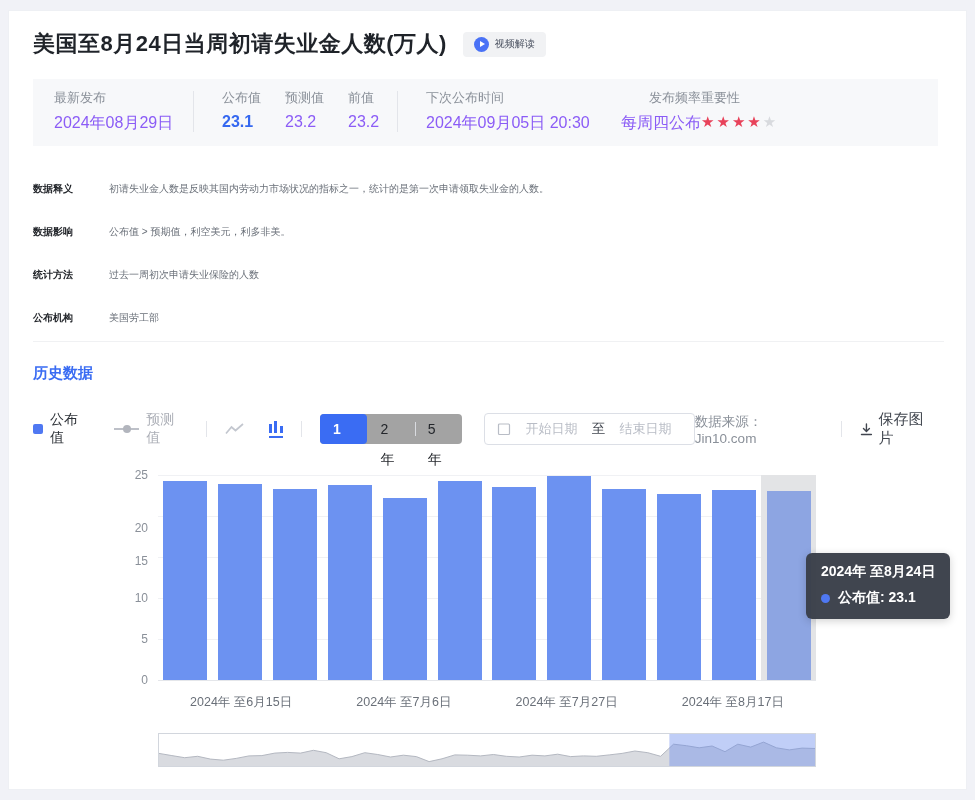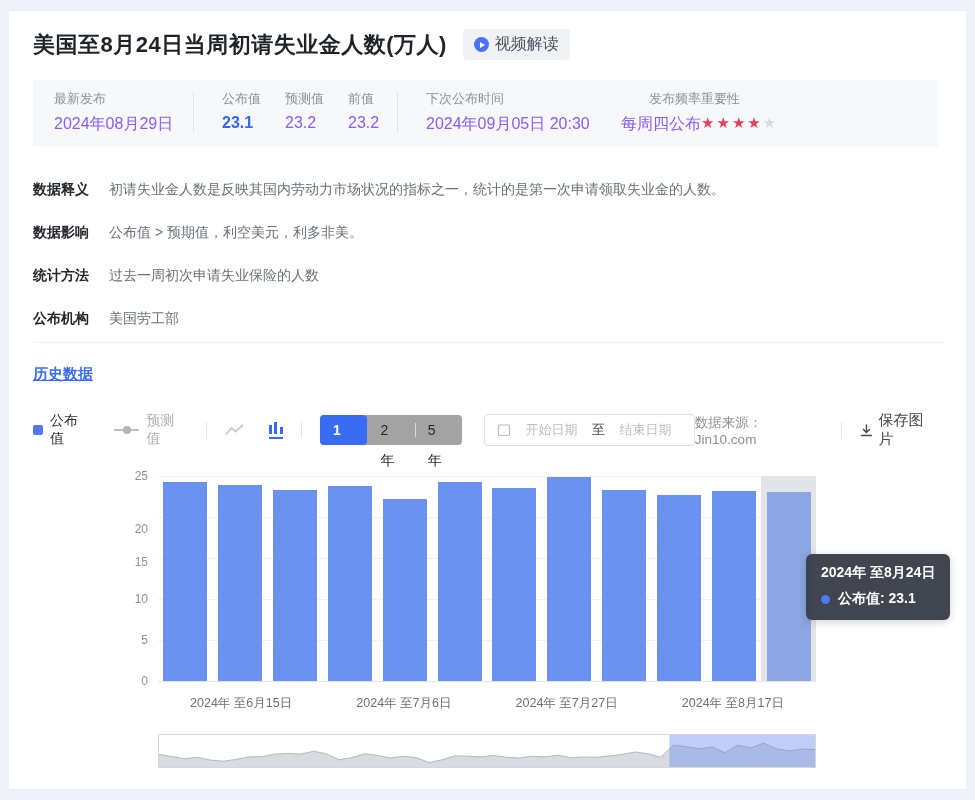--- a/index.html
+++ b/index.html
@@ -5,21 +5,21 @@
   * { margin:0; padding:0; box-sizing:border-box; }
   html,body { width:975px; height:800px; overflow:hidden; background:#f1f2f7;
     font-family:"Liberation Sans","DejaVu Sans",sans-serif; }
   .card { margin:10px 7px 0 8px; width:959px; height:780px; background:#fff;
     border:1px solid #eef0f4; padding:14px 22px 0 24px; position:relative; }
 
   
   .header { display:flex; align-items:center; gap:16px; margin-top:4px; }
   .title { font-size:22px; font-weight:700; color:#1f2329; letter-spacing:.5px; }
   .video-badge { display:flex; align-items:center; gap:6px; background:#f1f2f4;
-    border-radius:4px; padding:5px 11px; font-size:16px; color:#4a5160; cursor:pointer; }
+    border-radius:4px; padding:5px 11px; font-size:10px; color:#4a5160; cursor:pointer; }
   .play-circle { width:15px; height:15px; border-radius:50%; background:#4a72f6;
     display:flex; align-items:center; justify-content:center; }
   .play-tri { width:0; height:0; border-left:5px solid #fff; border-top:3.5px solid transparent;
     border-bottom:3.5px solid transparent; margin-left:2px; }
 
   
   .info-bar { margin-top:20px; width:905px; background:#f7f8fa; display:flex;
     align-items:stretch; padding:10px 0 12px; }
   .ib-item { display:flex; flex-direction:column; gap:6px; }
   .ib-label { font-size:13px; color:#8a9099; }
@@ -29,27 +29,27 @@
   .g1 { margin-left:21px; width:139px; }
   .g2 { display:flex; gap:24px; margin-left:28px; width:175px; }
   .g3 { margin-left:28px; width:165px; }
   .g4 { width:110px;align-items:flex-end; }
   .g5 { width:140px; }
   .star { font-size:15px; color:#d8dade; letter-spacing:2px; }
   .star.filled { color:#e8425a; }
 
   
   .meta { margin-top:21px; }
-  .meta-row { display:flex; padding:14px 0; font-size:14px; line-height:15px; }
+  .meta-row { display:flex; padding:14px 0; font-size:10px; line-height:15px; }
   .meta-label { width:76px; font-weight:700; color:#23262b; flex:none; }
   .meta-content { color:#6a7079; }
   .hr { border-top:1px solid #f0f1f3; margin-top:2px; }
 
   
-  .history-title { margin-top:22px; font-size:15px; font-weight:700; color:#3a6cf3;text-decoration:underline; }
+  .history-title { margin-top:22px; font-size:15px; font-weight:700; color:#3a6cf3; }
   .toolbar { margin-top:30px; width:905px; display:flex; align-items:center; height:32px; }
   .legend-item { display:flex; align-items:center; gap:7px; font-size:14px; color:#2e3238; cursor:pointer; }
   .legend-item.muted { color:#abaeb6; margin-left:22px; }
   .lg-square { width:10px; height:10px; background:#4f78f2; border-radius:2px; }
   .lg-line { width:26px; height:2px; background:#bdc0c8; position:relative; }
   .lg-line::after { content:''; position:absolute; left:9px; top:-3px; width:8px; height:8px;
     border-radius:50%; background:#b2b5bd; }
   .tdiv { width:1px; height:16px; background:#e3e5ea; margin:0 18px; }
   .chart-type { display:flex; align-items:center; gap:24px; }
   .icon-btn { cursor:pointer; display:flex; align-items:flex-end; }

